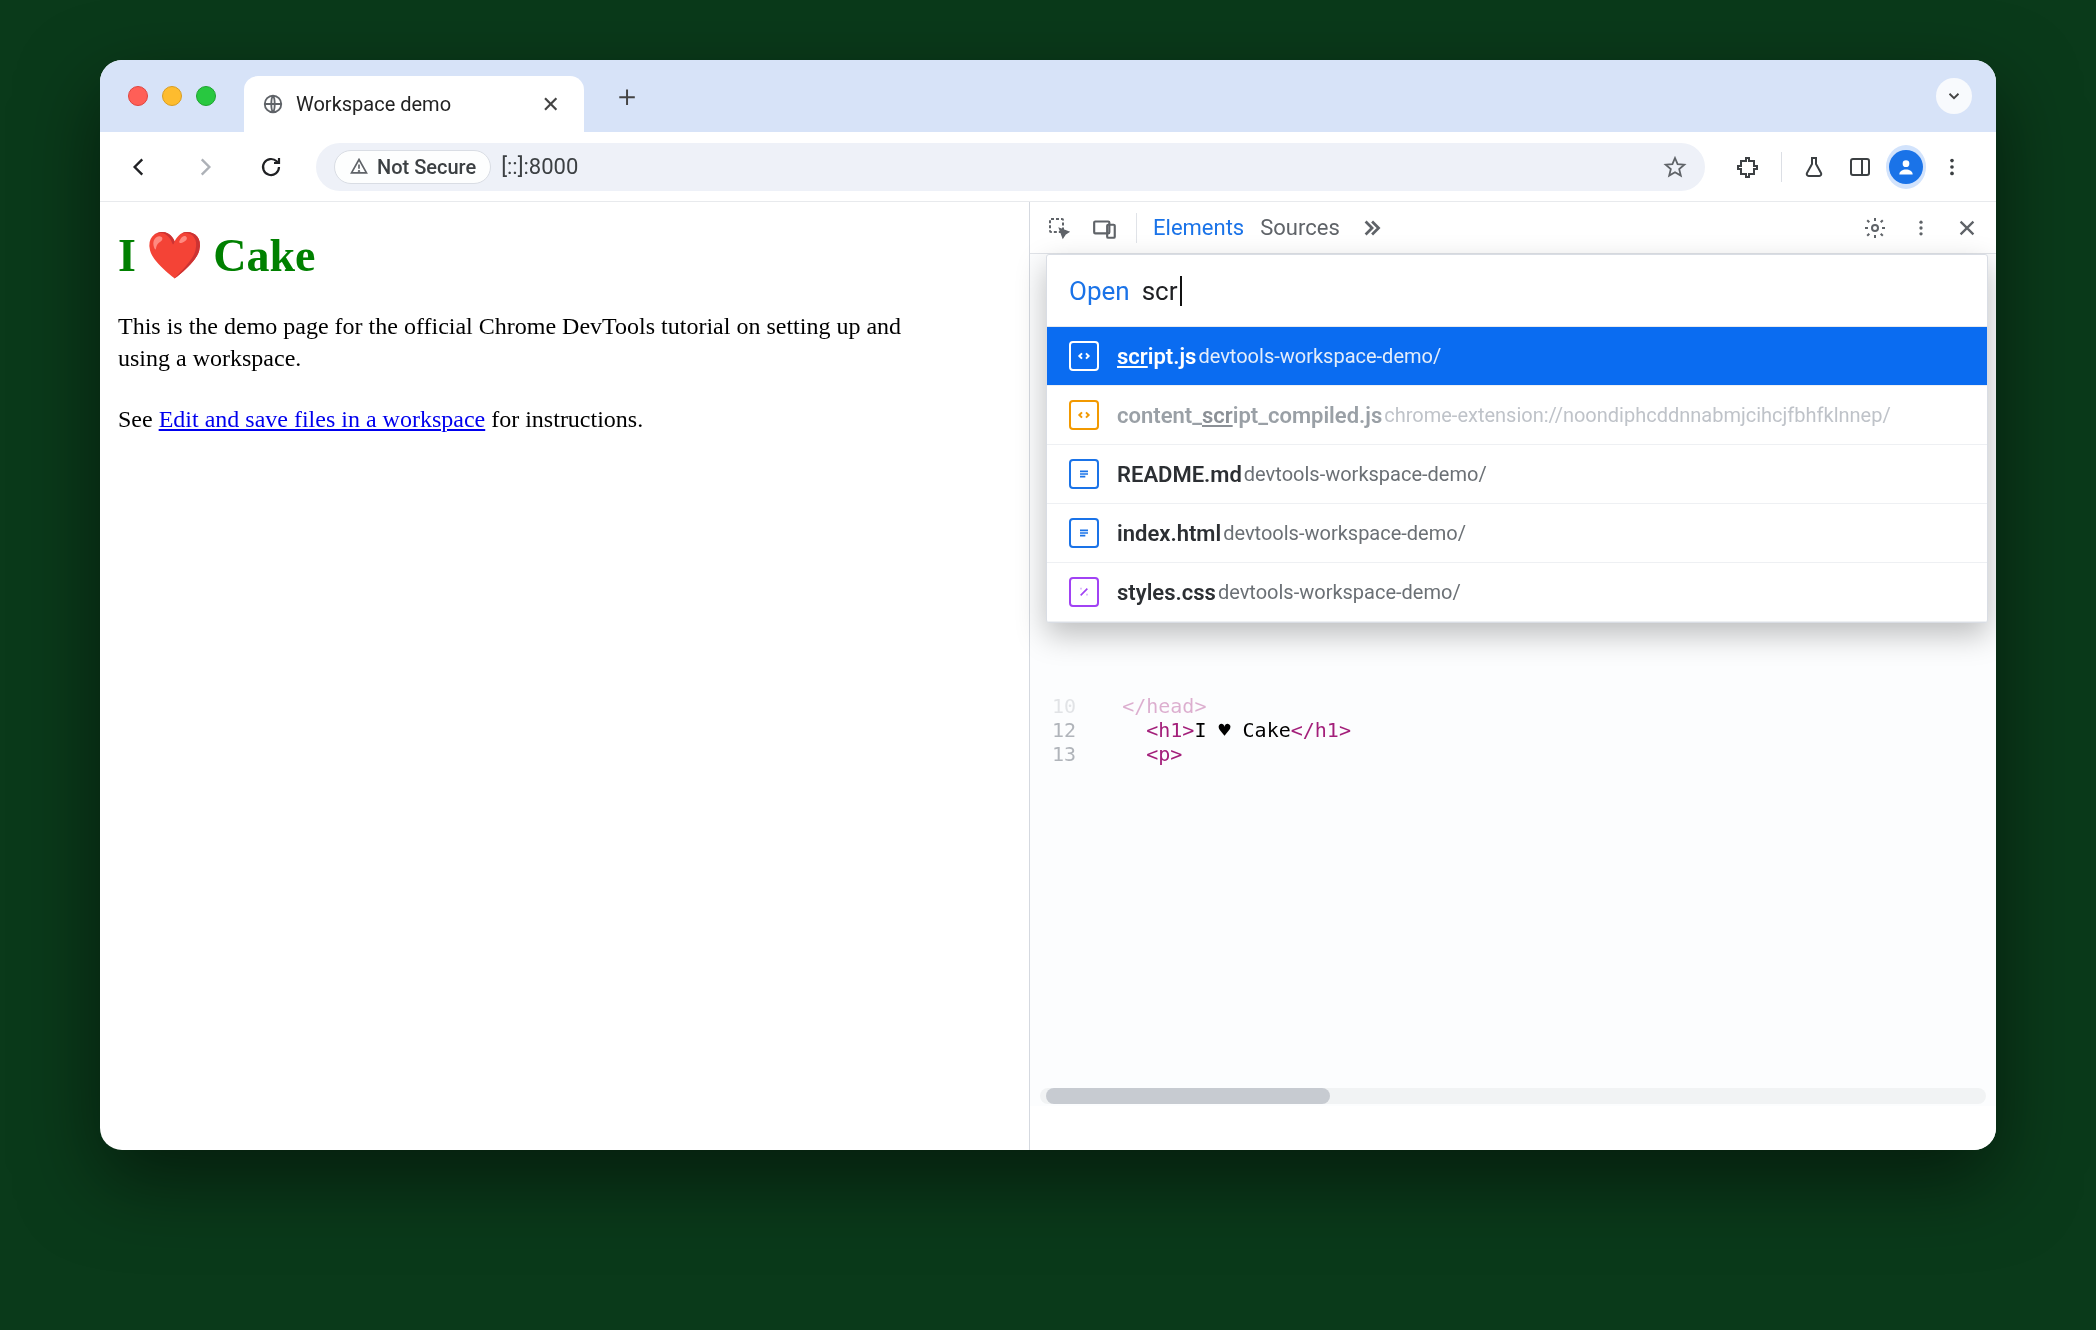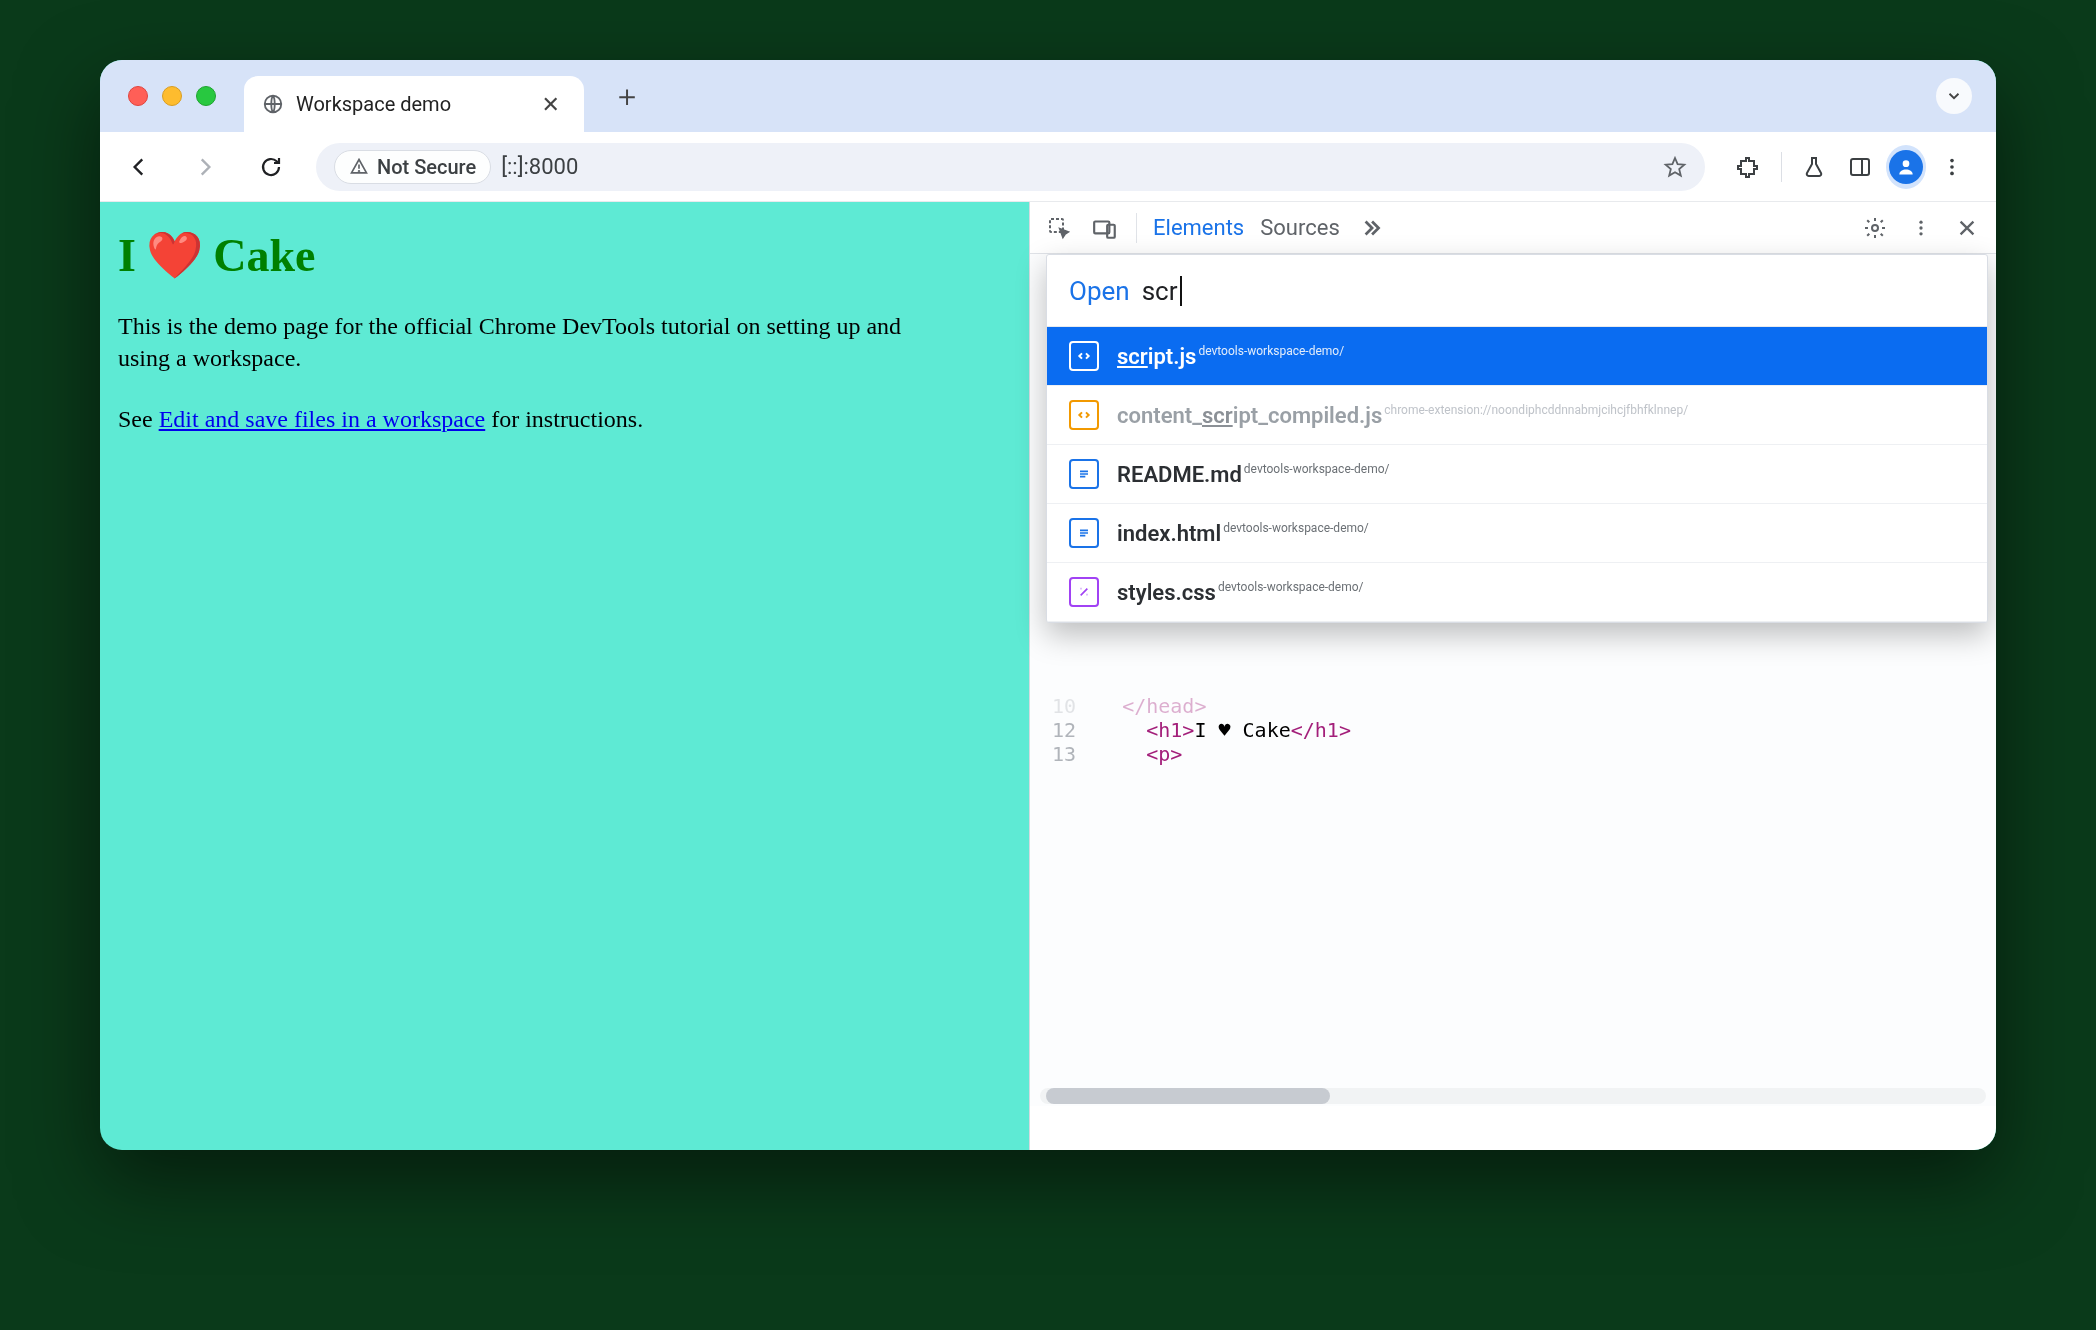--- a/index.html
+++ b/index.html
@@ -6,21 +6,21 @@
   body {
     font-family: -apple-system, BlinkMacSystemFont, "Segoe UI", Roboto, Arial, sans-serif;
     background: #0a3a1a;
     width: 2096px;
     height: 1330px;
     padding: 60px 100px 180px 100px;
   }
   .browser-window {
     width: 100%;
     height: 100%;
-    background: #5eead4;
+    background: #ffffff;
     border-radius: 22px;
     overflow: hidden;
     box-shadow: 0 30px 80px rgba(0,0,0,0.5);
     display: flex;
     flex-direction: column;
   }
   
   .tab-strip {
     background: #d7e3f8;
     display: flex;
@@ -135,21 +135,21 @@
   .cmd-item.selected { background:#0a6cf1; color:#fff; }
   .cmd-item.selected .cmd-sub { color:#e3edfb;}
   .cmd-item .file-icon { width:30px;height:30px;flex:none;border:2.5px solid; border-radius:4px;display:flex;align-items:center;justify-content:center;font-size:13px;font-weight:700;}
   .fi-orange { border-color:#f29900; color:#f29900;}
   .fi-blue { border-color:#1a73e8; color:#1a73e8;}
   .fi-purple { border-color:#a142f4; color:#a142f4;}
   .cmd-item.selected .file-icon { border-color:#fff; color:#fff; background:transparent;}
   .cmd-text { display:flex; flex-direction:row; gap:2px;}
   .cmd-title { font-weight:600; color:#2c2f33;}
   .cmd-item.selected .cmd-title { color:#fff;}
-  .cmd-sub { font-size:12px; color:#6b7075;}
+  .cmd-sub { font-size:20px; color:#6b7075;}
   .cmd-item.greyed .cmd-title { color:#9aa0a6;}
   .cmd-item.greyed .cmd-sub { color:#bfc3c9;}
   .hl { text-decoration: underline; text-decoration-thickness:2px; text-underline-offset:2px;}
   .cmd-item.selected .hl { color:#fff; text-decoration:underline;}
   .cmd-item .hl { color:#1a73e8;}
   .cmd-item.greyed .hl { color:#8b9096;}
   
   .src-bg {
     position:absolute;
     left:0;right:0;top:52px;bottom:44px;

